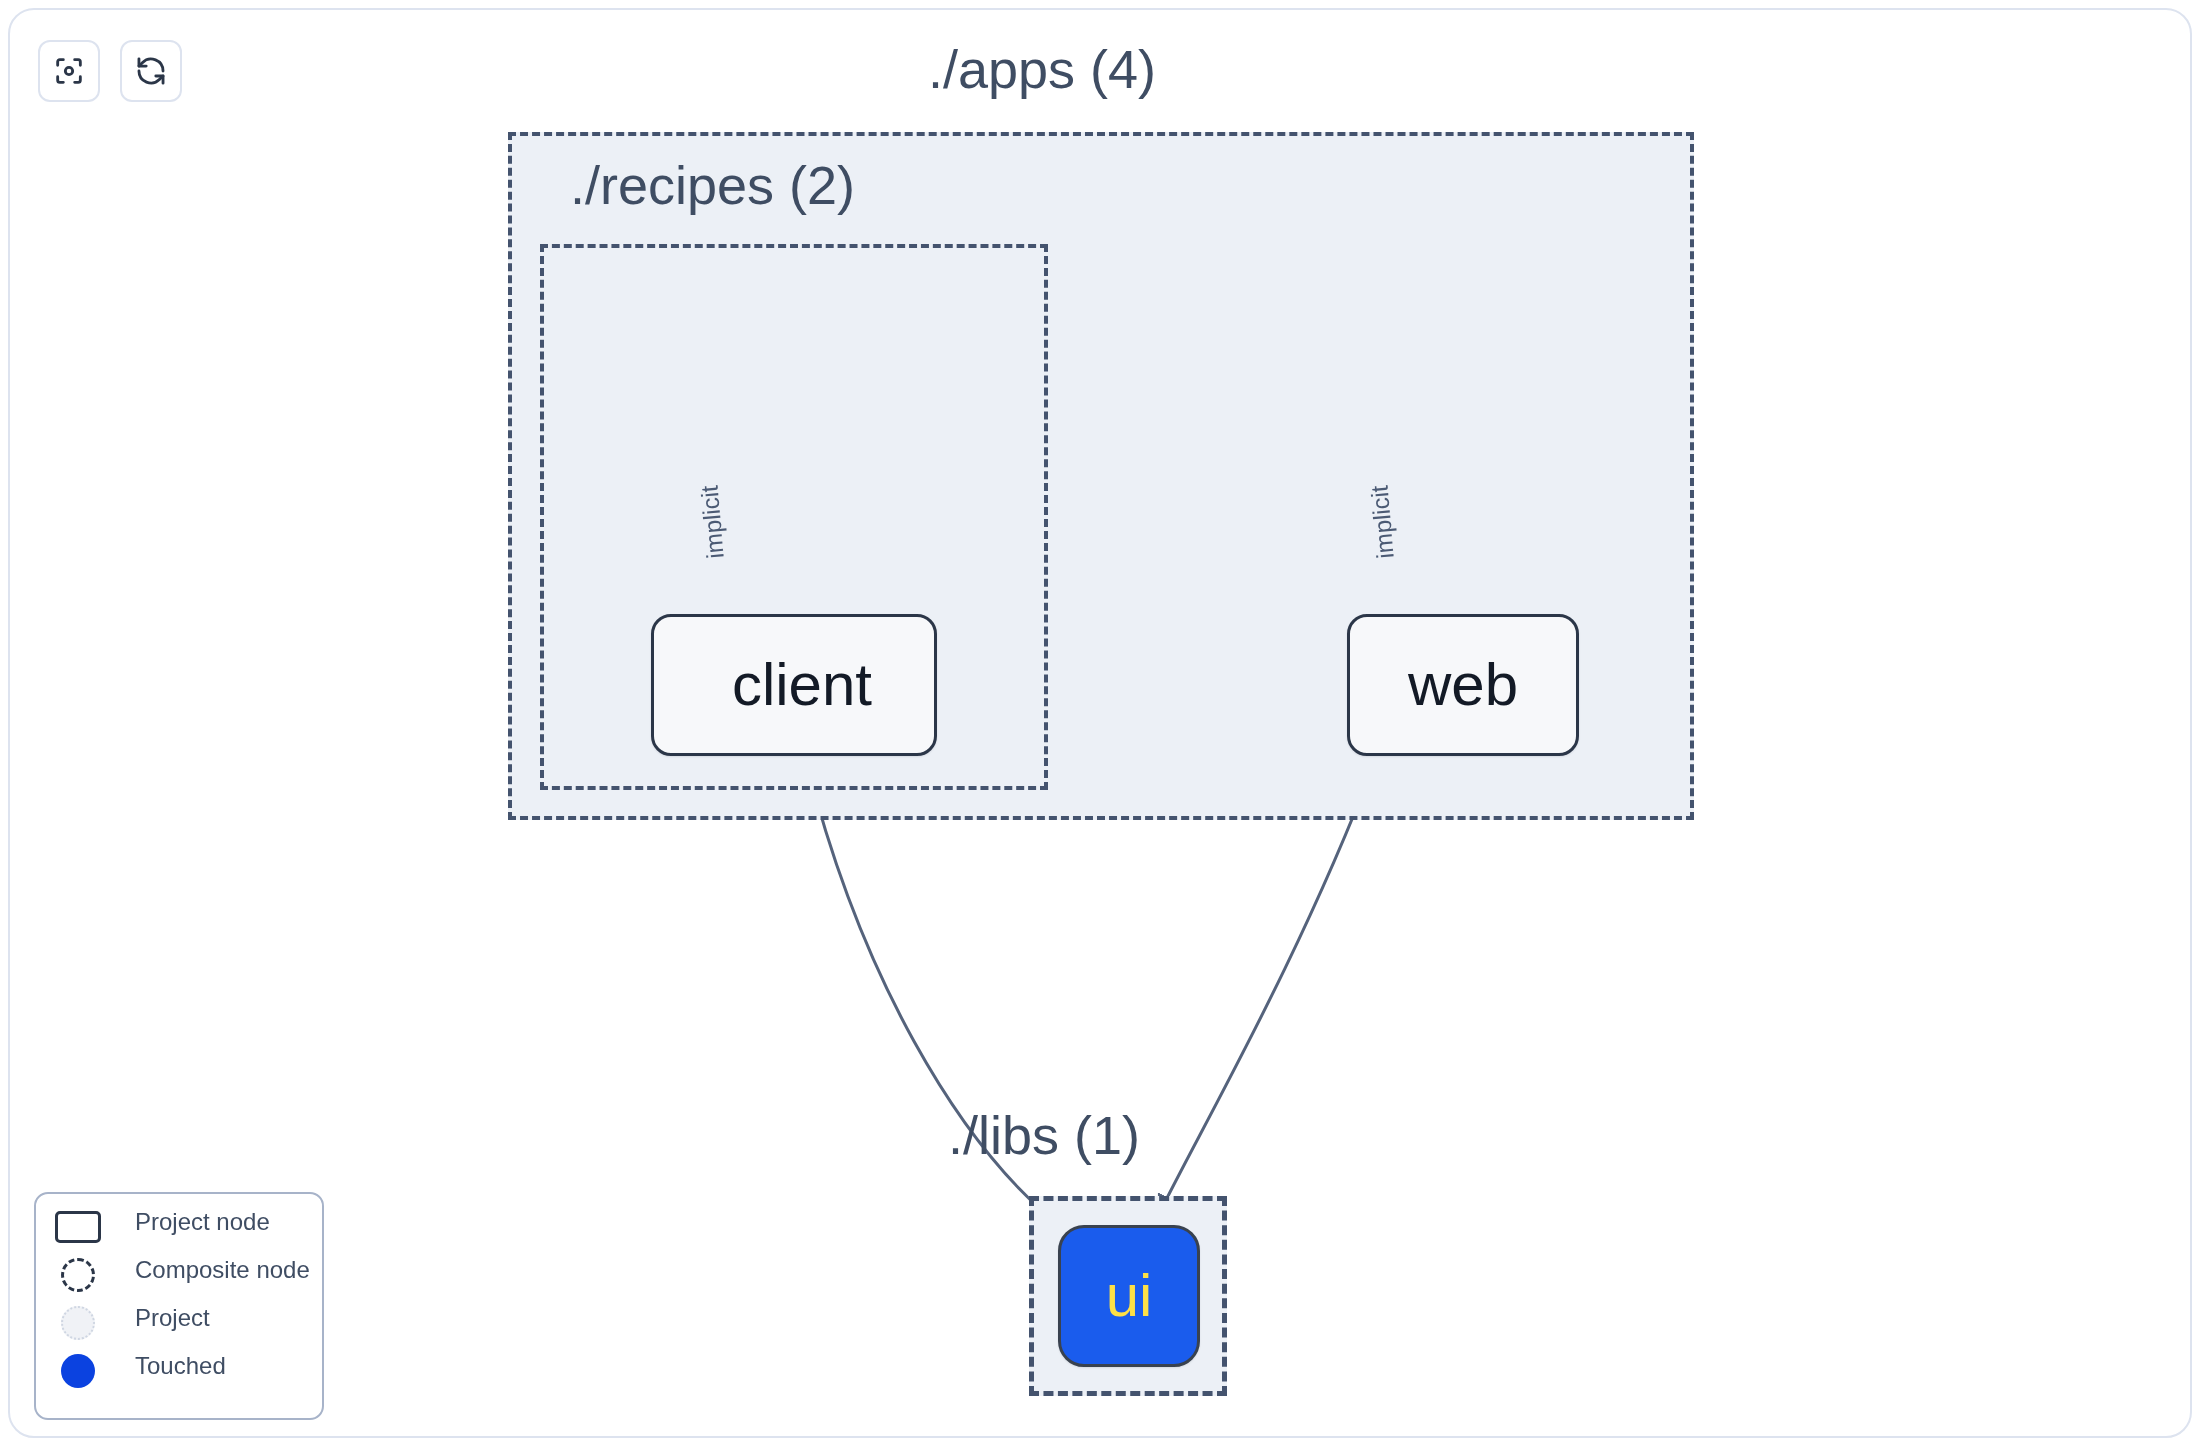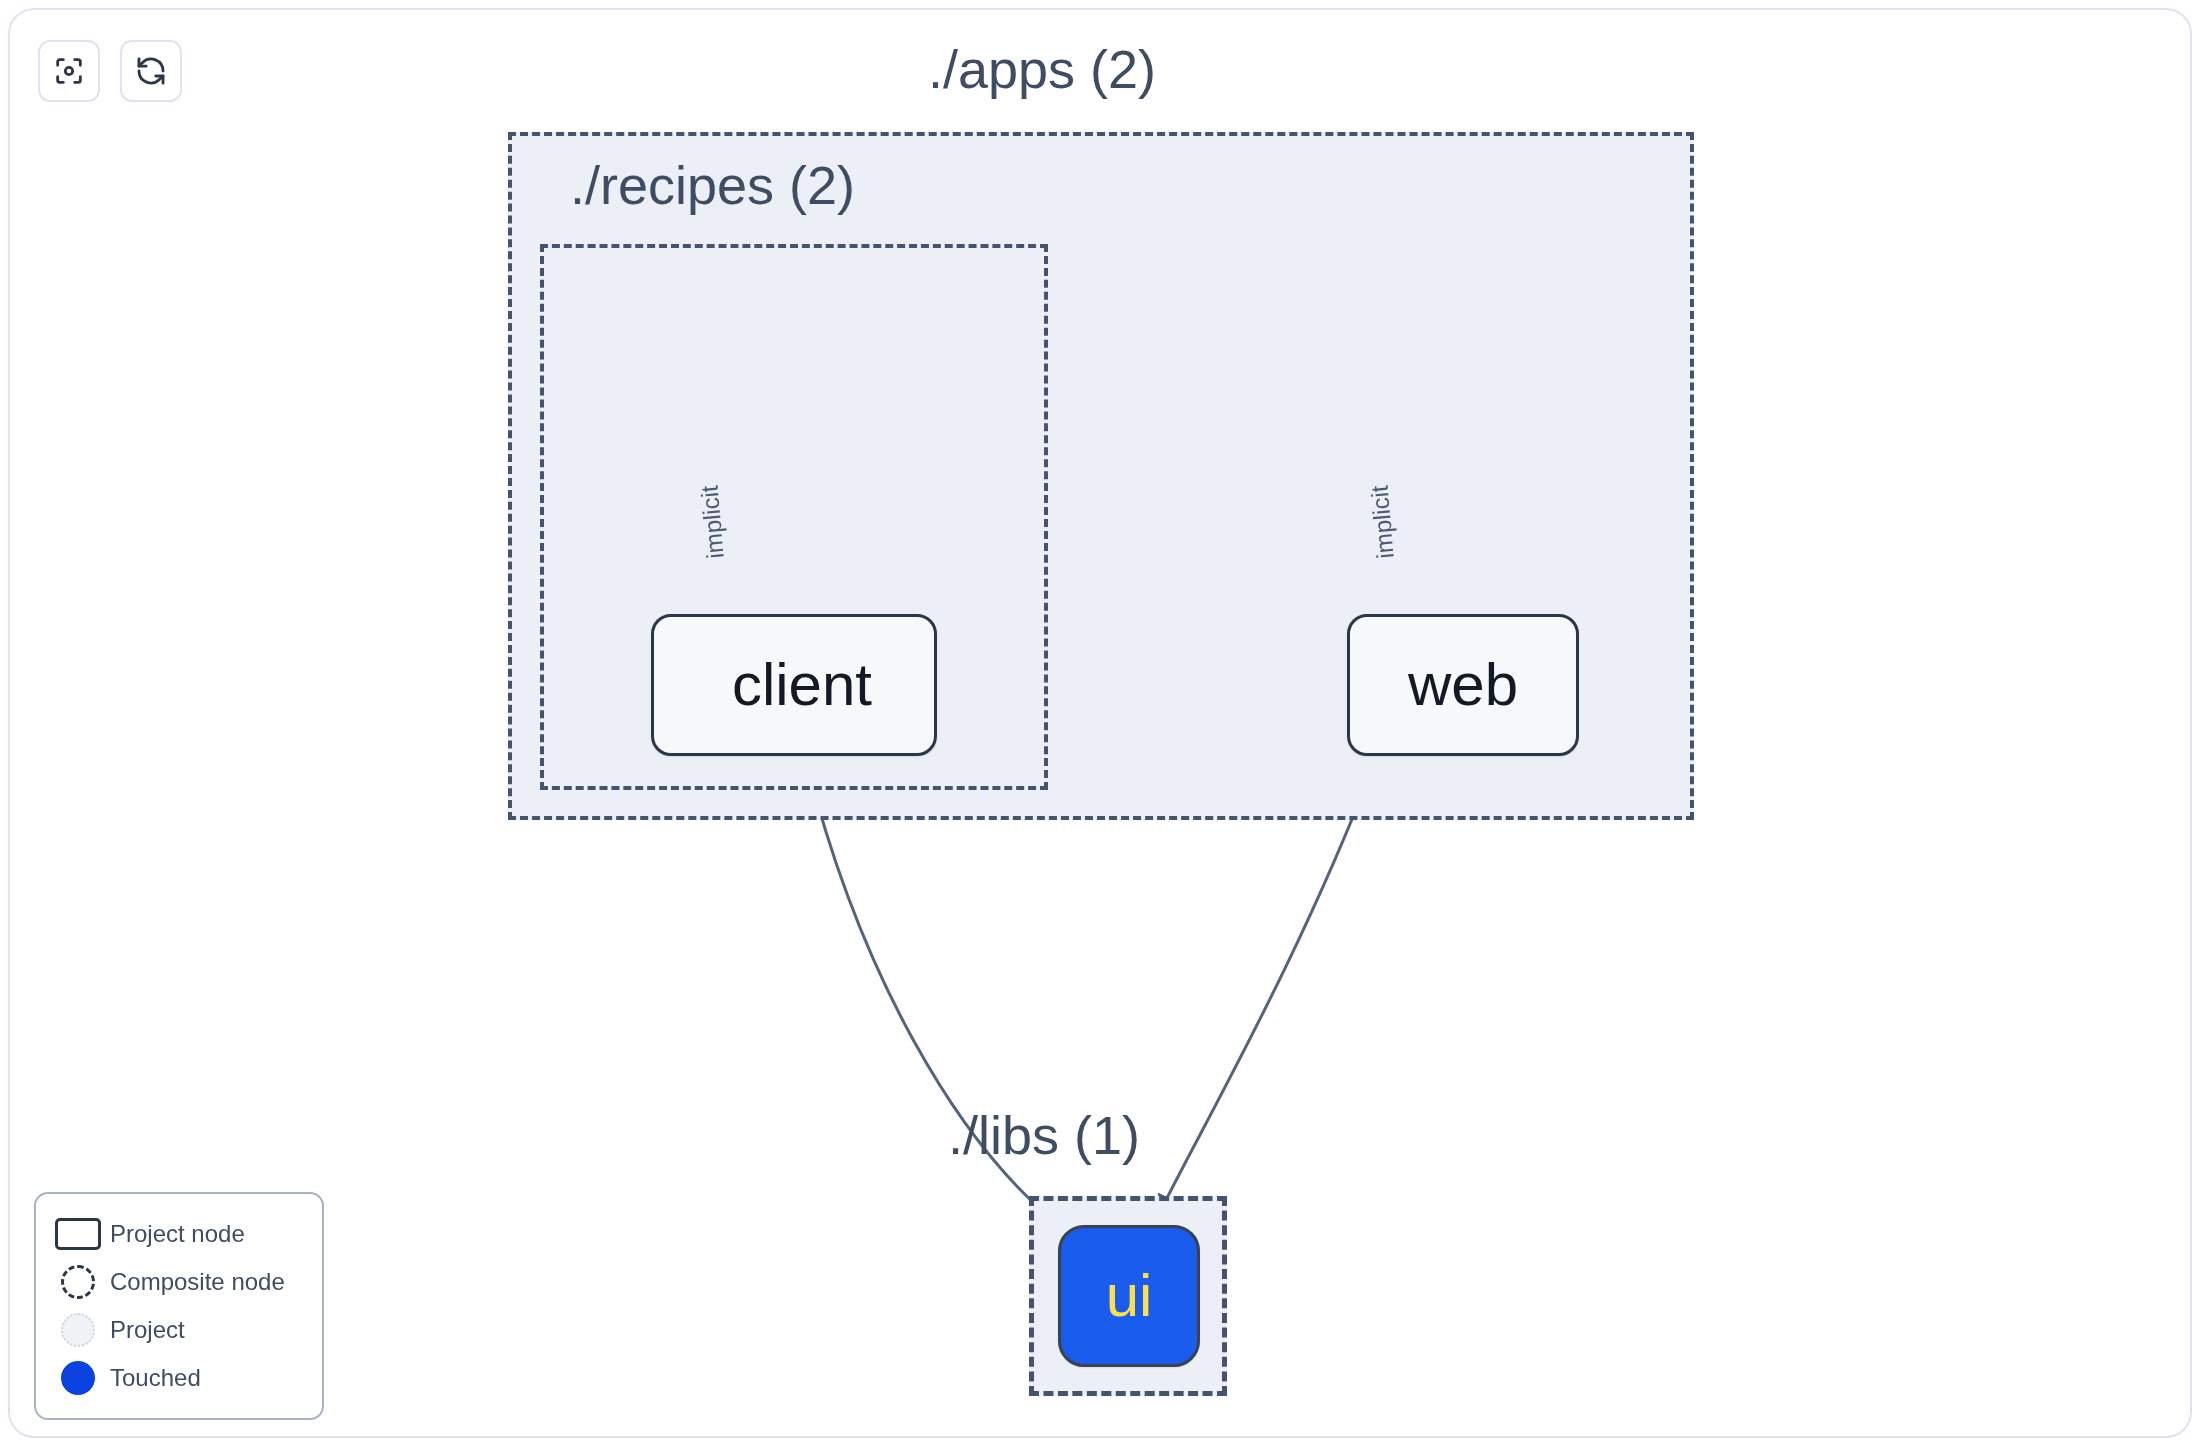--- a/index.html
+++ b/index.html
@@ -108,23 +108,23 @@
     top: 1192px;
     width: 290px;
     border: 2px solid #a7b3c9;
     border-radius: 14px;
     background: #ffffff;
     padding: 16px 18px 16px 18px;
     z-index: 50;
   }
   .legend-row {
     display: flex;
-    align-items: center;
+    align-items: flex-start;
     height: 48px;
-    gap: 8px;
+    gap: 33px;
   }
   .legend-swatch {
     width: 48px;
     height: 34px;
     flex: 0 0 48px;
     display: flex;
     align-items: center;
     justify-content: center;
   }
   .sw-project {
@@ -221,21 +221,21 @@
 
       <path d="M 805 756 C 860 980 960 1140 1048 1216" fill="none" stroke="#55637c" stroke-width="3" marker-end="url(#arrow)"></path>
 
       <path d="M 1377 756 C 1300 960 1200 1130 1160 1212" fill="none" stroke="#55637c" stroke-width="3" marker-end="url(#arrow)"></path>
     </svg>
   </div>
 
   <div class="edge-label" style="left:676px; top:510px; transform:rotate(-95deg);">implicit</div>
   <div class="edge-label" style="left:1346px; top:510px; transform:rotate(-95deg);">implicit</div>
 
-  <div class="group-label" style="left:928px; top:42px;">./apps (2)</div>
+  <div class="group-label" style="left:928px; top:42px;">./apps (4)</div>
   <div class="group-label" style="left:570px; top:158px;">./recipes (2)</div>
   <div class="group-label" style="left:948px; top:1108px;">./libs (1)</div>
 
 
   <div class="node" style="left:651px; top:614px; width:286px; height:142px;padding-left:16px;">
     <span>client</span>
   </div>
 
 
   <div class="node" style="left:1347px; top:614px; width:232px; height:142px;">

